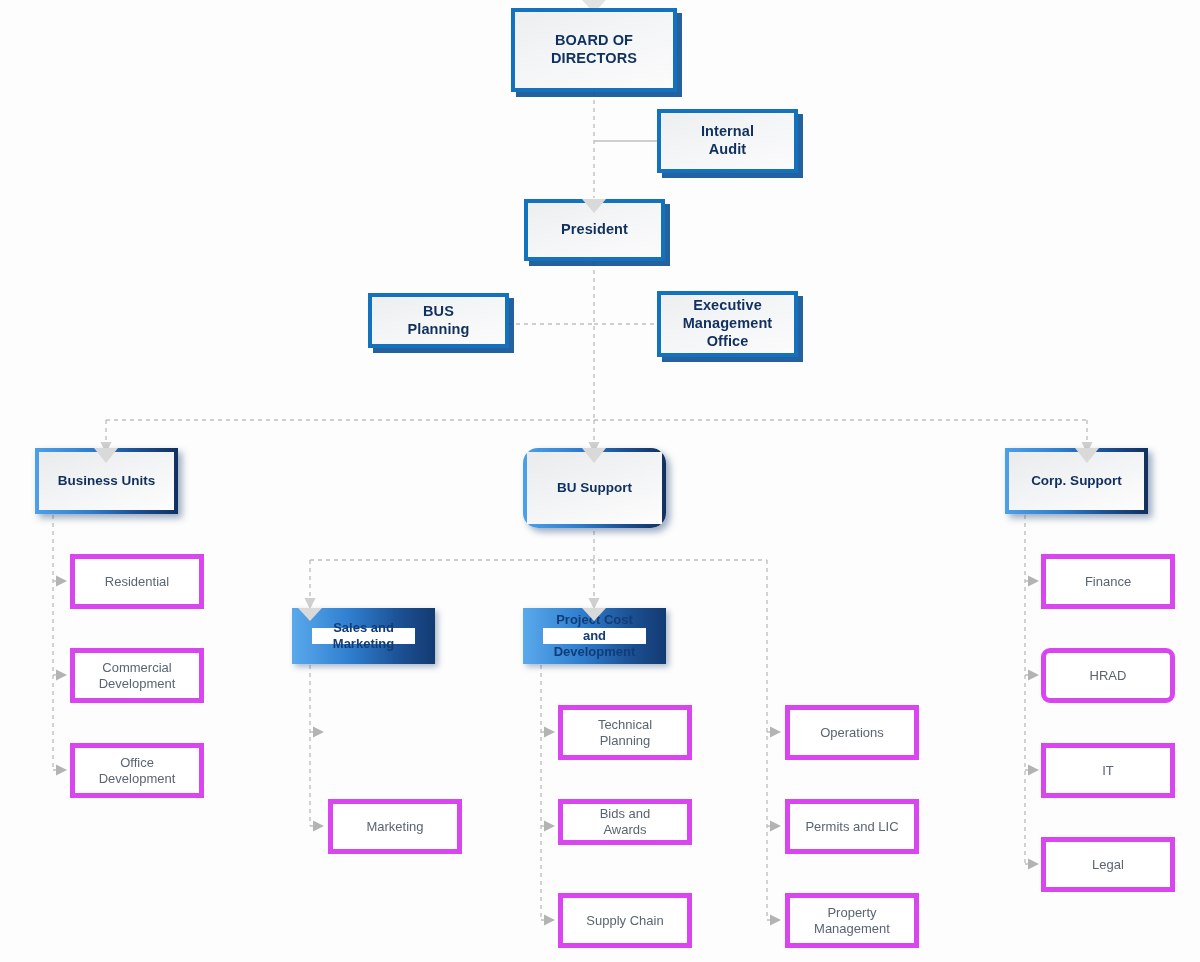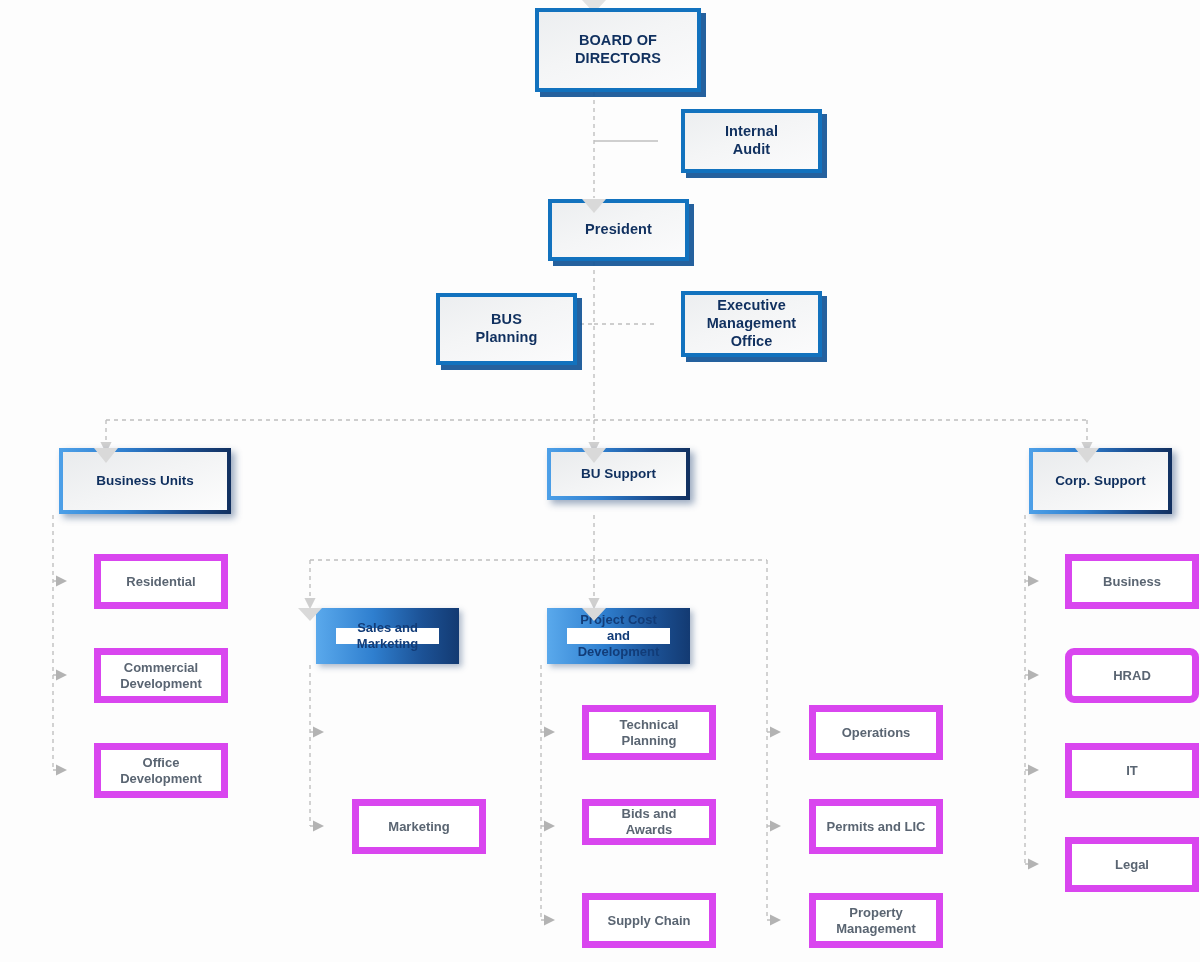--- a/index.html
+++ b/index.html
@@ -29,21 +29,20 @@
   
   .node {
     position: absolute;
     box-sizing: border-box;
     display: flex;
     align-items: center;
     justify-content: center;
     text-align: center;
     line-height: 1.22;
     z-index: 5;
-    margin-left: 24px;
   }
   .node .label {
     display: block;
     width: 100%;
     padding: 0 6px;
     box-sizing: border-box;
     white-space: pre-line;
   }
 
   
@@ -88,24 +87,24 @@
     width: 100%;
     height: 100%;
     display: flex;
     align-items: center;
     justify-content: center;
     background: #ffffff;
   }
 
   
   .tier-leaf {
-    border: 7px solid #d946ef;
+    border: 5px solid #d946ef;
     background: #ffffff;
     color: #5a6572;
-    font-weight: bold;
+    font-weight: normal;
     font-size: 13px;
   }
 </style>
 </head>
 <body>
 
 <div id="canvas">
 
   <svg id="wires" viewBox="0 0 1200 962" width="1200" height="962">
     <defs>
@@ -189,38 +188,38 @@
 
   <div class="node tier-exec" style="left:657px; top:109px; width:141px; height:64px;">
     <span class="label">Internal
 Audit</span>
   </div>
 
   <div class="node tier-exec" style="left:524px; top:199px; width:141px; height:62px;">
     <span class="label">President</span>
   </div>
 
-  <div class="node tier-exec" style="left:412px; top:293px; width:141px; height:72px;">
+  <div class="node tier-exec" style="left:368px; top:293px; width:141px; height:55px;">
     <span class="label">BUS
 Planning</span>
   </div>
 
   <div class="node tier-exec" style="left:657px; top:291px; width:141px; height:66px;">
     <span class="label">Executive
 Management
 Office</span>
   </div>
 
-  <div class="node tier-div" style="left:35px; top:448px; width:172px; height:66px;justify-content:center;">
+  <div class="node tier-div" style="left:35px; top:448px; width:143px; height:66px;justify-content:center;">
     <div class="inner">
       <span class="label">Business Units</span>
     </div>
   </div>
 
-  <div class="node tier-div" style="left:523px; top:448px; width:143px; height:52px;">
+  <div class="node tier-div" style="left:523px; top:448px; width:143px; height:80px;border-radius:15px;">
     <div class="inner">
       <span class="label">BU Support</span>
     </div>
   </div>
 
   <div class="node tier-div" style="left:1005px; top:448px; width:143px; height:66px;">
     <div class="inner">
       <span class="label">Corp. Support</span>
     </div>
   </div>
@@ -272,21 +271,21 @@
   </div>
   <div class="node tier-leaf" style="left:785px; top:799px; width:134px; height:55px;">
     <span class="label">Permits and LIC</span>
   </div>
   <div class="node tier-leaf" style="left:785px; top:893px; width:134px; height:55px;">
     <span class="label">Property
 Management</span>
   </div>
 
   <div class="node tier-leaf" style="left:1041px; top:554px; width:134px; height:55px;">
-    <span class="label">Business</span>
+    <span class="label">Finance</span>
   </div>
   <div class="node tier-leaf" style="left:1041px; top:648px; width:134px; height:55px;border-radius:9px;">
     <span class="label">HRAD</span>
   </div>
   <div class="node tier-leaf" style="left:1041px; top:837px; width:134px; height:55px;">
     <span class="label">Legal</span>
   </div>
   <div class="node tier-leaf" style="left:1041px; top:743px; width:134px; height:55px;">
     <span class="label">IT</span>
   </div>

